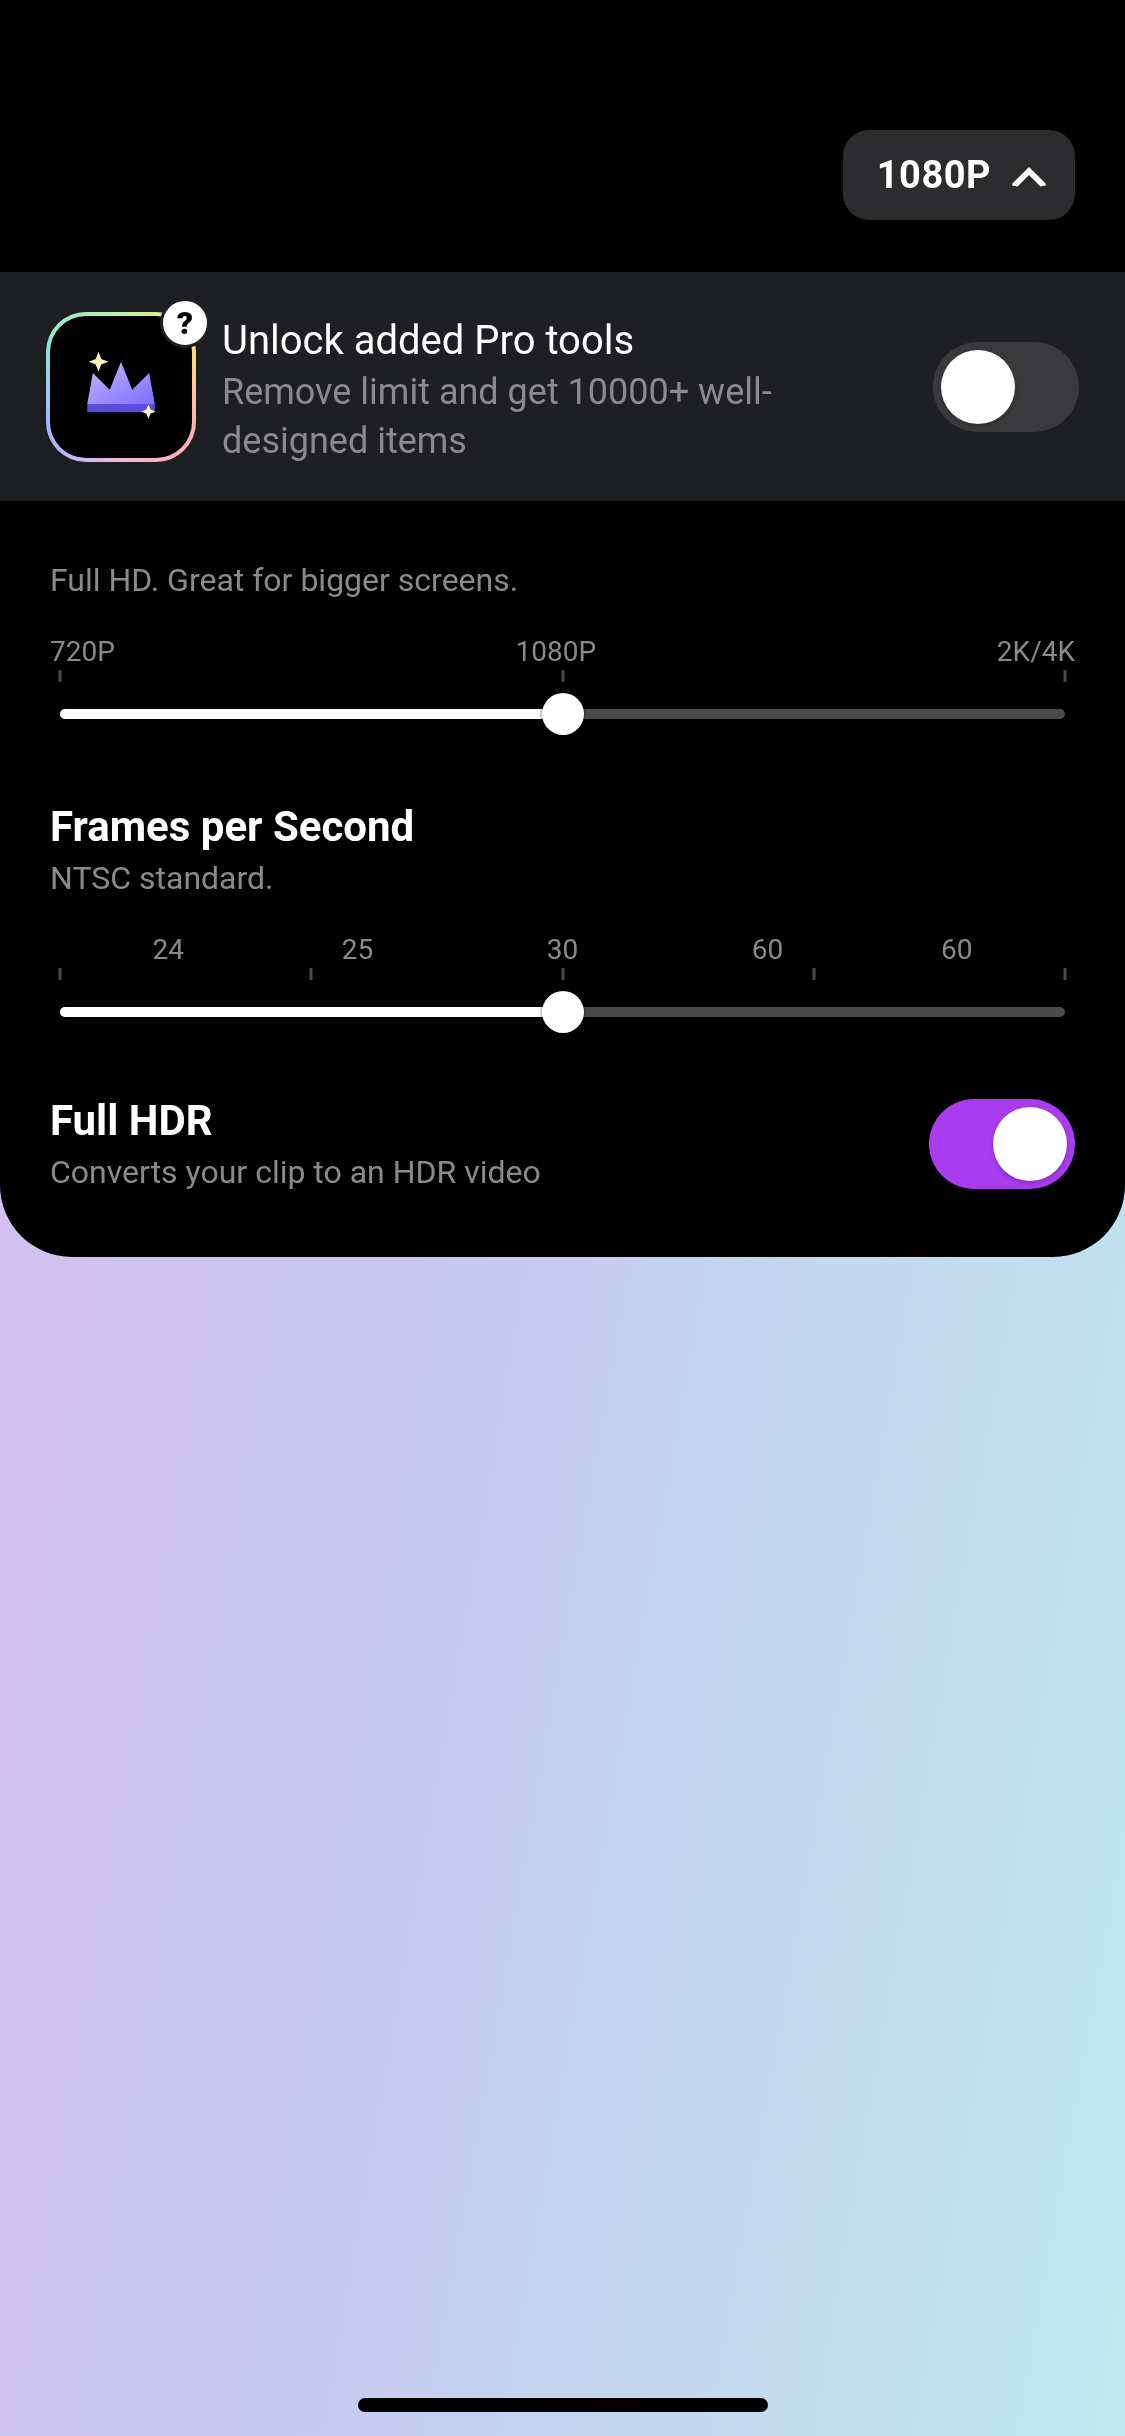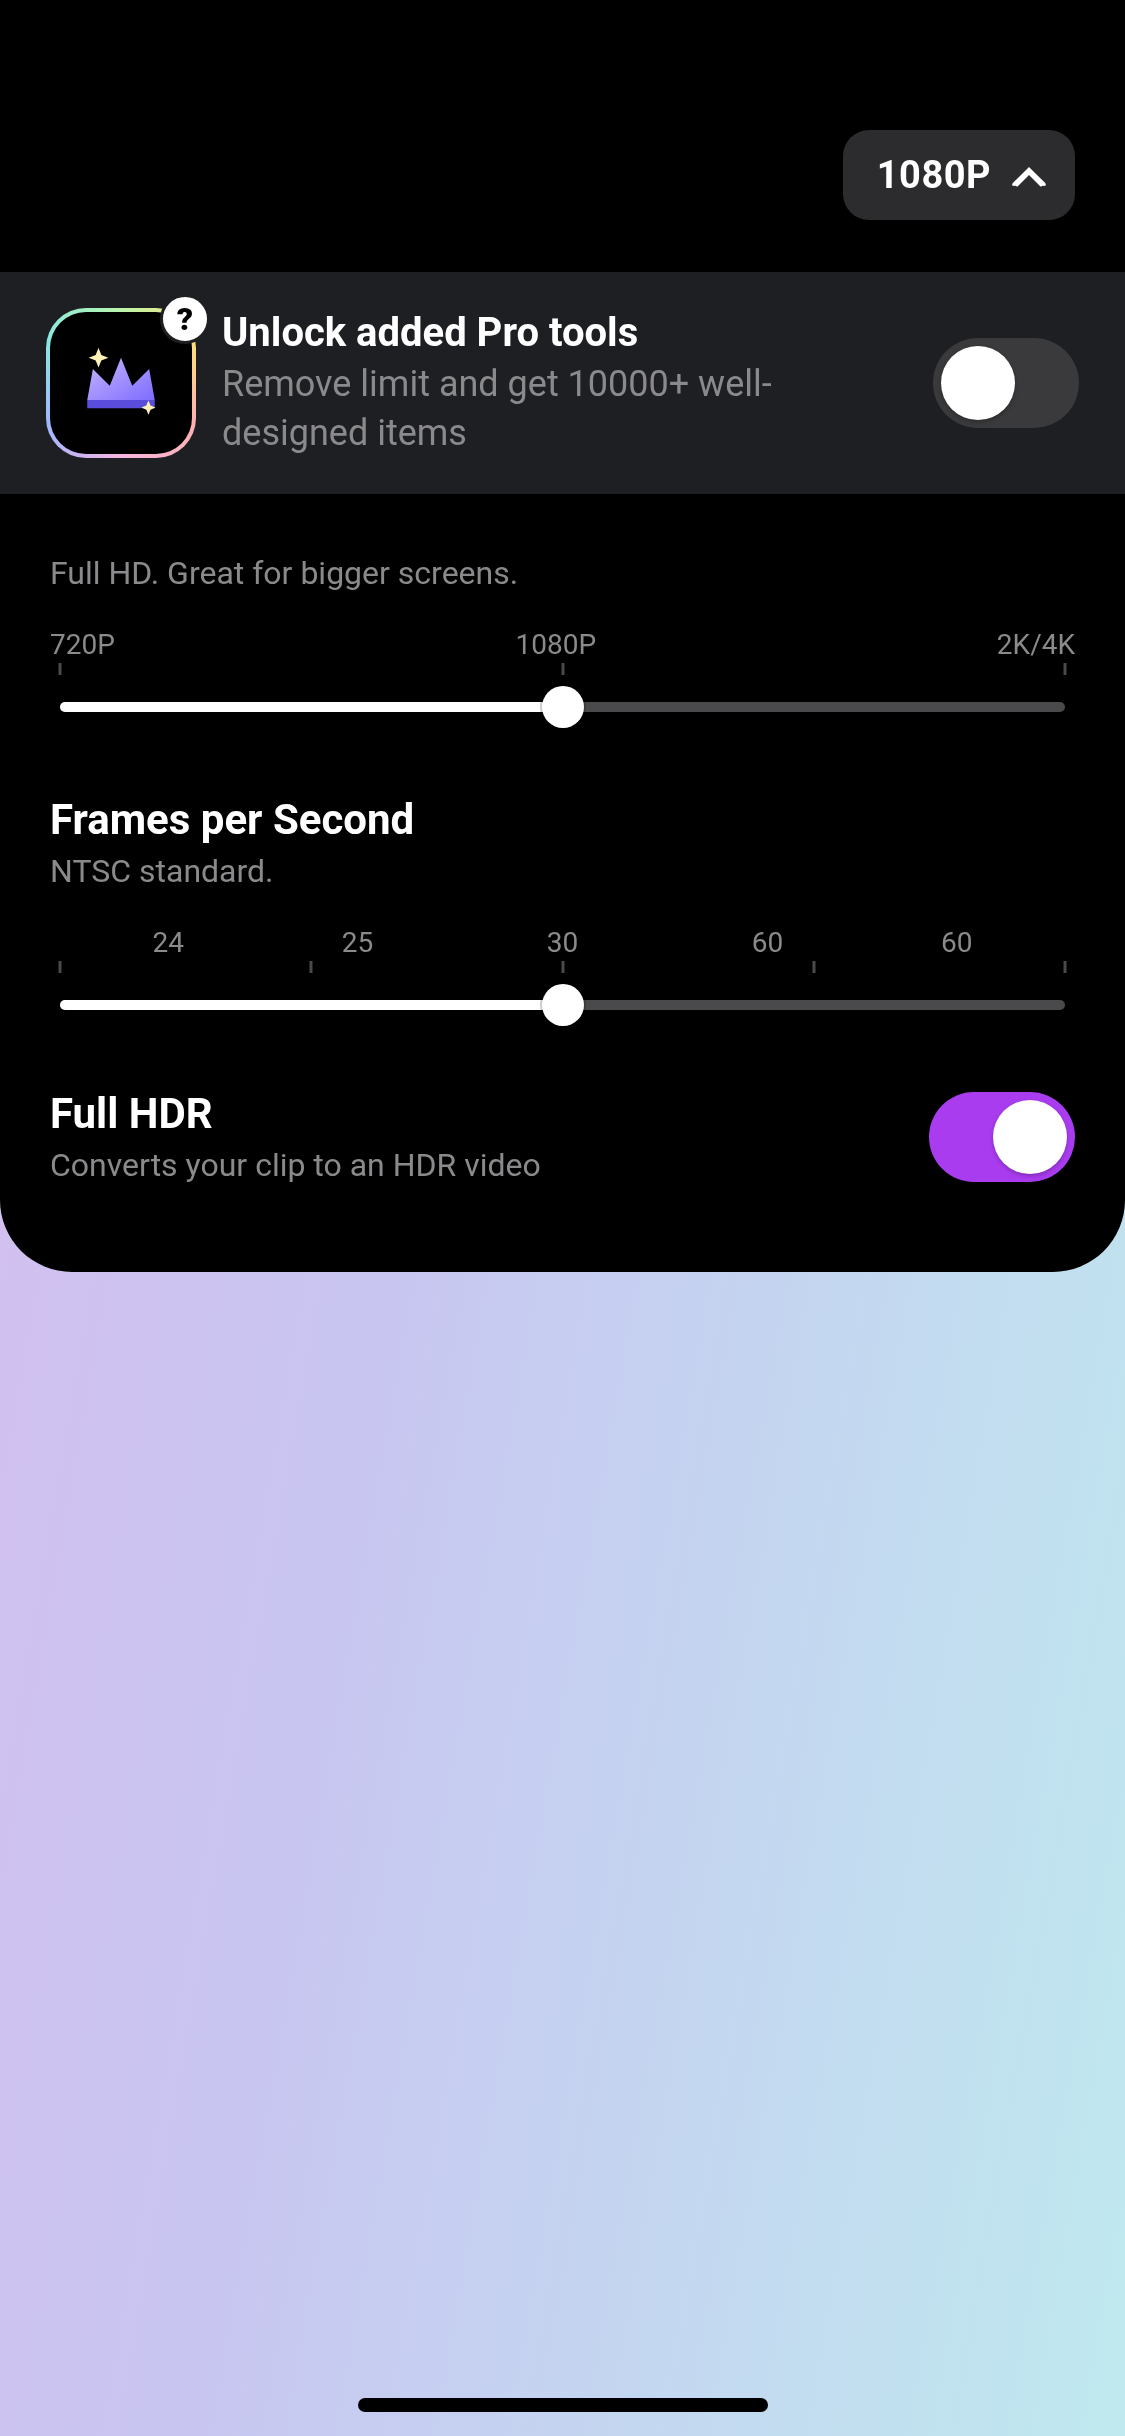--- a/index.html
+++ b/index.html
@@ -17,21 +17,21 @@
       overflow: hidden;
     }
     .panel {
       position: absolute;
       top: 0;
       left: 0;
       right: 0;
       background: #000;
       border-bottom-left-radius: 72px;
       border-bottom-right-radius: 72px;
-      padding-bottom: 80px;
+      padding-bottom: 58px;
       overflow: hidden;
     }
 
     
     .header-row {
       display: flex;
       justify-content: flex-end;
       align-items: center;
       gap: 28px;
       padding: 130px 50px 52px;
@@ -124,22 +124,23 @@
       font-size: 32px;
       line-height: 1;
     }
     .pro-text {
       flex: 1;
       min-width: 0;
     }
     .pro-title {
       color: #fff;
       font-size: 40px;
-      font-weight: 700;
+      font-weight: 400;
       line-height: 1.25;
+      margin-top: 8px;
     }
     .pro-sub {
       color: #8a8a8d;
       font-size: 36px;
       line-height: 1.35;
       margin-top: 2px;
     }
 
     
     .section {

